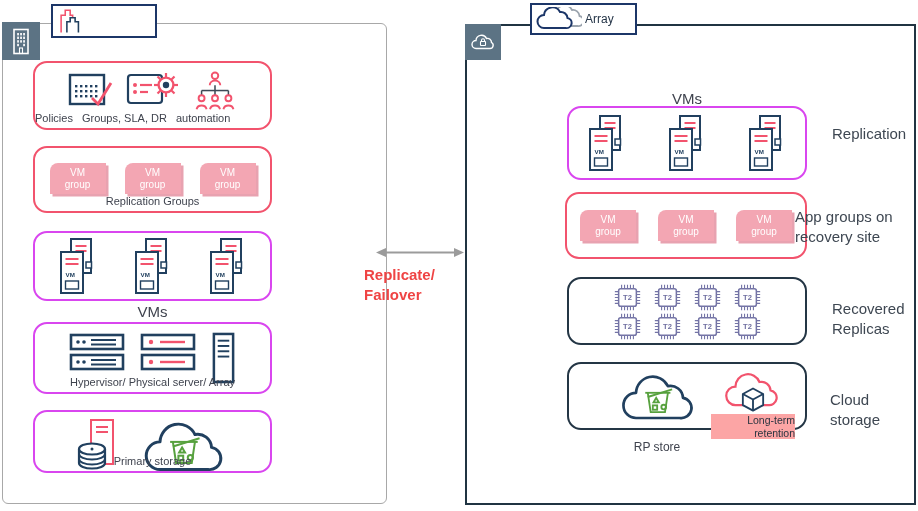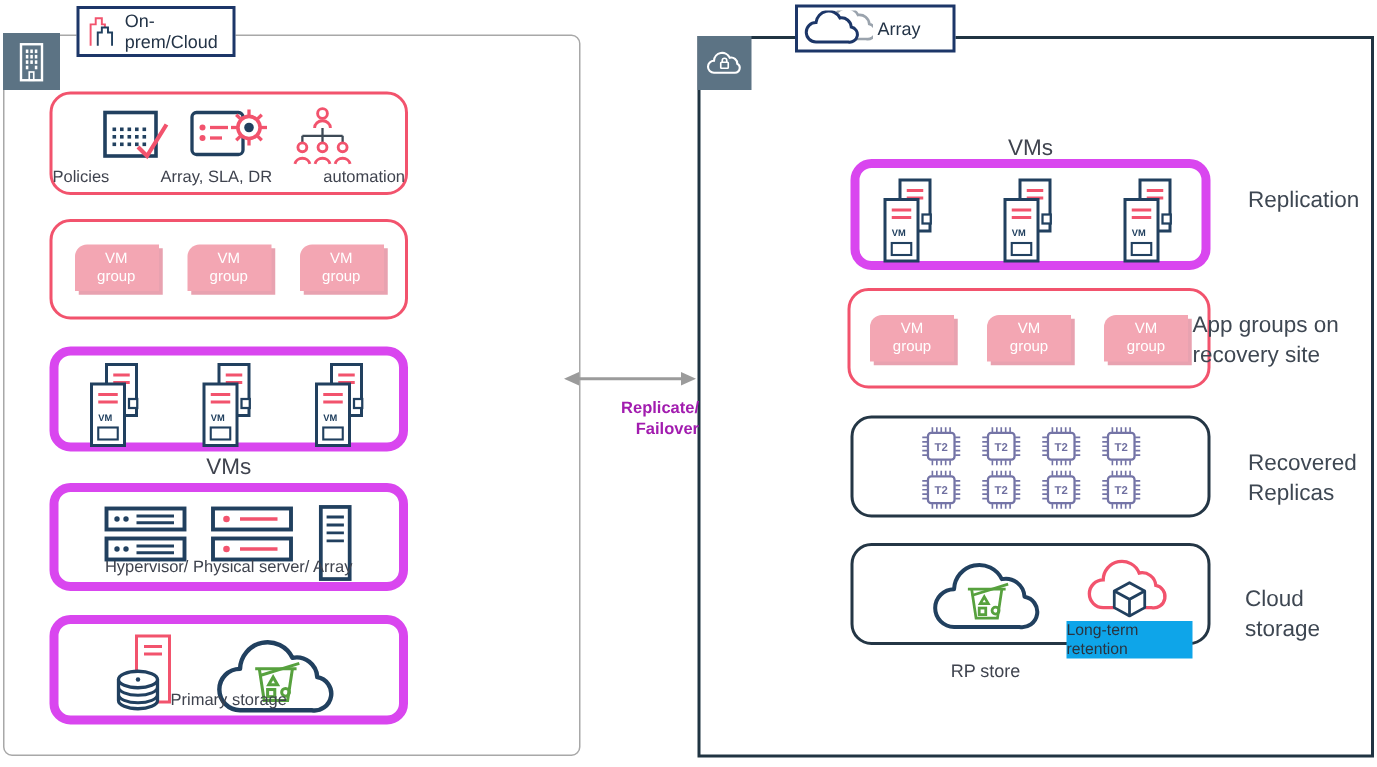--- a/index.html
+++ b/index.html
@@ -17,47 +17,47 @@
 
   .corner { position: absolute; background: #5c7384; z-index: 3;
     display: flex; align-items: center; justify-content: center; }
   .hdrbox { position: absolute; background: #fff; border: 2px solid #1c3668;
     display: flex; align-items: center; gap: 3px; padding: 0 4px; z-index: 4;
     font-size: 12px; color: #243447; }
 
   
   .rbox { position: absolute; background: #fff; border-radius: 14px; z-index: 1; }
   .pinkb  { border: 2px solid #f2536d; }
-  .blueb  { border: 6px solid #d946ef; }
+  .blueb  { border: 2px solid #d946ef; }
   .darkb  { border: 2px solid #243645; }
 
   .iconrow { display: flex; justify-content: center; align-items: flex-start;
     width: 100%; height: 100%; }
   .boxlabel { position: absolute; left: 0; right: 0; bottom: 4px;
     text-align: center; font-size: 11px; color: #3f434e; z-index: 2; }
   .freelabel { position: absolute; text-align: center; font-size: 15px;
     color: #3f434e; z-index: 2; }
 
   .vmchip { width: 56px; height: 31px; background: #f3a6b3; color: #fff;
     font-size: 10px; line-height: 1.15; display: flex; align-items: center;
     justify-content: center; text-align: center; border-radius: 8px 0 0 0;
     box-shadow: 2.5px 2.5px 0 #e8a2b0; white-space: pre-line; }
 
   .caption { position: absolute; font-size: 15px; color: #3e4752;
     line-height: 1.35; white-space: pre-line; z-index: 2; }
 
   .midlabel { position: absolute; left: 364px; top: 265px; width: 102px;
-    text-align: right; font-weight: bold; font-size: 11px; color: #a21caf;
+    text-align: left; font-weight: bold; font-size: 15px; color: #ef4444;
     line-height: 1.3; white-space: pre-line; z-index: 2; }
 
   .chiprow { display: flex; justify-content: center; gap: 13px; }
 
   .longterm { position: absolute; left: 142px; top: 50px; width: 84px;
-    text-align: left; font-size: 10.5px; line-height: 1.2; color: #2a3440;
-    background: #0ea5e9; z-index: 2; white-space: pre-line; }
+    text-align: right; font-size: 10.5px; line-height: 1.2; color: #2a3440;
+    background: #fca5a5; z-index: 2; white-space: pre-line; }
 </style>
 </head>
 <body>
 
 <svg width="0" height="0" style="position:absolute" aria-hidden="true">
   <defs>
     <g id="vm-icon" fill="none">
       <rect x="15" y="2" width="20" height="34" fill="#fff" stroke="#21405f" stroke-width="2"></rect>
       <line x1="19.5" y1="9" x2="30.5" y2="9" stroke="#f2536d" stroke-width="2"></line>
       <line x1="19.5" y1="14" x2="30.5" y2="14" stroke="#f2536d" stroke-width="2"></line>
@@ -107,21 +107,20 @@
     </g>
     <rect x="9.5" y="20" width="3" height="5.5" fill="none" stroke="#fff" stroke-width="1.1"></rect>
   </svg>
 </div>
 
 <div class="hdrbox" style="left:51px;top:4px;width:106px;height:34px">
   <svg width="28" height="30" viewBox="0 0 34 32">
     <path d="M5,30 V9 H10 V3 H16 V9 H19 V14" fill="none" stroke="#f2536d" stroke-width="1.9"></path>
     <path d="M12,30 V17 H16 V12 H22 V17 H26 V30" fill="#fff" stroke="#21405f" stroke-width="1.9"></path>
   </svg>
-  <span>On-prem/Cloud</span>
 </div>
 
 <div class="rbox pinkb" style="left:33px;top:61px;width:239px;height:69px">
   <div class="iconrow" style="gap:12px;padding-top:7px">
     <svg width="46" height="40" viewBox="0 0 46 40">
       <rect x="2" y="5" width="34" height="29" fill="#fff" stroke="#21405f" stroke-width="2.4"></rect>
       <g fill="#21405f">
         <rect x="7" y="15" width="2.4" height="2.4"></rect>
           <rect x="12" y="15" width="2.4" height="2.4"></rect>
           <rect x="17" y="15" width="2.4" height="2.4"></rect>
@@ -172,36 +171,37 @@
         <path d="M18.5,15.5 a5.5,5 0 0 1 11,0"></path>
         <circle cx="10" cy="29" r="3.1"></circle>
           <path d="M4.8,40.5 a5.3,4.8 0 0 1 10.4,0"></path>
         <circle cx="24" cy="29" r="3.1"></circle>
           <path d="M18.8,40.5 a5.3,4.8 0 0 1 10.4,0"></path>
         <circle cx="38" cy="29" r="3.1"></circle>
           <path d="M32.8,40.5 a5.3,4.8 0 0 1 10.4,0"></path>
       </g>
     </svg>
   </div>
-  <div class="boxlabel" style="display:flex;justify-content:space-between;gap:9px">
+  <div class="boxlabel" style="display:flex;justify-content:flex-start;gap:9px">
     <span>Policies</span>
-    <span>Array, SLA, DR</span>
+    <span>Groups, SLA, DR</span>
     <span>automation</span>
   </div>
 </div>
 
 <div class="rbox pinkb" style="left:33px;top:146px;width:239px;height:67px">
   <div class="iconrow" style="gap:19px;padding-top:15px">
     <div class="vmchip">VM
 group</div>
     <div class="vmchip">VM
 group</div>
     <div class="vmchip">VM
 group</div>
   </div>
+  <div class="boxlabel">Replication Groups</div>
 </div>
 
 <div class="rbox blueb" style="left:33px;top:231px;width:239px;height:70px">
   <div class="iconrow" style="gap:31px;padding-top:4px">
     <svg width="44" height="58" viewBox="0 0 44 58">
         <use href="#vm-icon"></use>
       </svg>
     <svg width="44" height="58" viewBox="0 0 44 58">
         <use href="#vm-icon"></use>
       </svg>
@@ -252,21 +252,21 @@
         <line x1="7" y1="9" x2="19" y2="9"></line>
           <line x1="7" y1="14.5" x2="19" y2="14.5"></line>
         <line x1="7" y1="20" x2="19" y2="20"></line>
           <line x1="7" y1="25.5" x2="19" y2="25.5"></line>
       </g>
     </svg>
   </div>
   <div class="boxlabel">Hypervisor/ Physical server/ Array</div>
 </div>
 
-<div class="rbox blueb" style="left:33px;top:410px;width:239px;height:73px">
+<div class="rbox blueb" style="left:33px;top:410px;width:239px;height:63px">
   <div class="iconrow" style="gap:18px;padding-top:6px">
     <svg width="42" height="54" viewBox="0 0 42 54">
       <rect x="14" y="2" width="22" height="44" fill="none" stroke="#f2536d" stroke-width="2"></rect>
       <line x1="19" y1="9" x2="31" y2="9" stroke="#f2536d" stroke-width="2"></line>
       <line x1="19" y1="14" x2="31" y2="14" stroke="#f2536d" stroke-width="2"></line>
       <path d="M2,31 V45 a13,5.5 0 0 0 26,0 V31" fill="#fff" stroke="#21405f" stroke-width="2.2"></path>
       <path d="M2,36 a13,5.5 0 0 0 26,0 M2,41 a13,5.5 0 0 0 26,0" fill="none" stroke="#21405f" stroke-width="2"></path>
       <ellipse cx="15" cy="31" rx="13" ry="5.5" fill="#fff" stroke="#21405f" stroke-width="2.2"></ellipse>
       <circle cx="15" cy="31" r="1.5" fill="#21405f"></circle>
     </svg>

